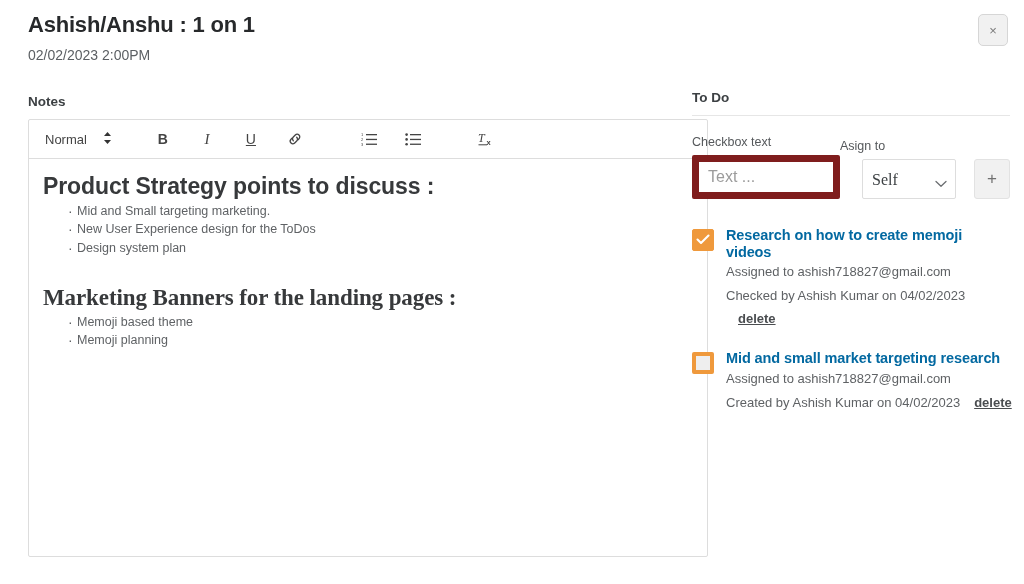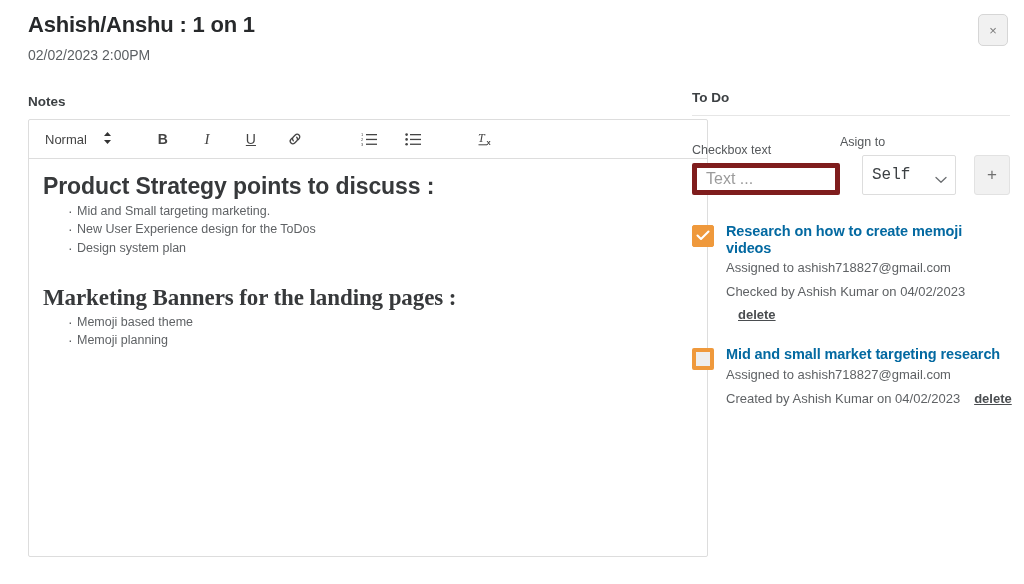--- a/index.html
+++ b/index.html
@@ -171,23 +171,23 @@
     gap: 0;
   }
   .field-block { display: flex; flex-direction: column; }
   .field-label {
     font-size: 12.5px;
     color: #55585b;
     margin-bottom: 6px;
   }
   #checkbox-text-input {
     width: 148px;
-    height: 32px;
-    box-sizing: border-box;
-    border: 5px solid #7f1d1d;
+    height: 44px;
+    box-sizing: border-box;
+    border: 7px solid #7f1d1d;
     border-radius: 2px;
     font-size: 16px;
     color: #3c4043;
     padding: 0 9px;
     font-family: "Liberation Sans", sans-serif;
     background: #fff;
     outline: none;
   }
   #checkbox-text-input::placeholder { color: #9b9b9b; }
   #assign-select-wrap {
@@ -198,21 +198,21 @@
   }
   #assign-select {
     width: 94px;
     height: 40px;
     box-sizing: border-box;
     border: 1px solid #dddddd;
     border-radius: 2px;
     background: #fff;
     font-size: 16px;
     color: #3c4043;
-    font-family: Liberation Mono, monospace;
+    font-family: Liberation Serif, serif;
     padding: 0 26px 0 9px;
     -webkit-appearance: none;
     appearance: none;
     outline: none;
     cursor: pointer;
   }
   #assign-chevron-icon {
     position: absolute;
     right: 9px;
     top: 15px;

